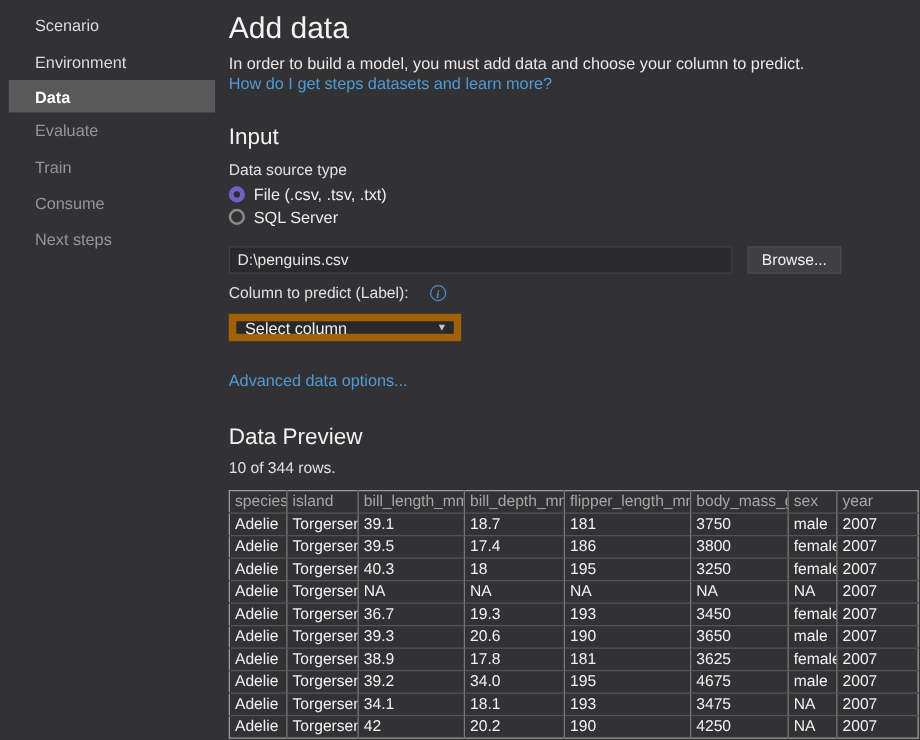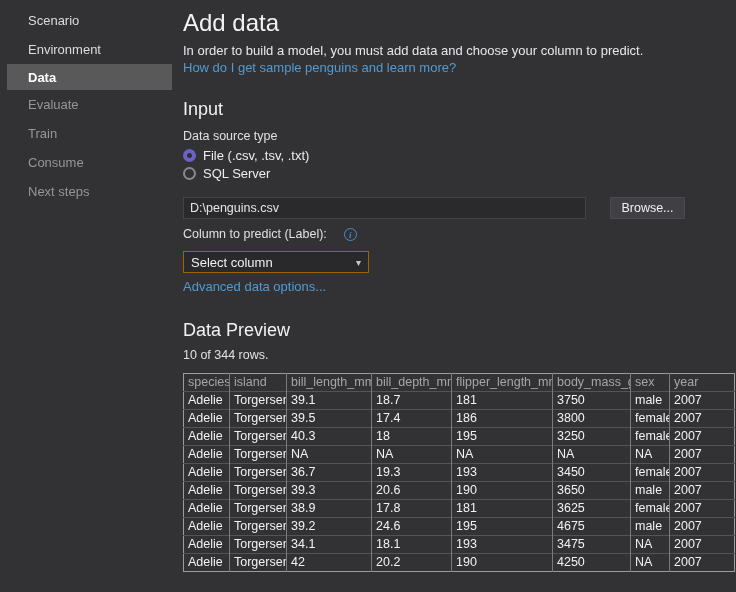--- a/index.html
+++ b/index.html
@@ -39,41 +39,41 @@
   .radio-label { font-size: 13px; color: #ededed; }
 
   .file-row { margin-top: 17px; display: flex; align-items: center; }
   .text-input {
     width: 403px; height: 22px; background: #2a2a2d;
     border: 1px solid #434346; color: #e5e5e5;
     font-family: "Liberation Sans", sans-serif; font-size: 12.5px;
     padding: 0 6px; outline: none;
   }
   .btn {
-    margin-left: 24px; width: 75px; height: 22px;
+    margin-left: 12px; width: 75px; height: 22px;
     background: #3f3f44; border: 1px solid #4a4a4f; color: #f0f0f0;
     font-family: "Liberation Sans", sans-serif; font-size: 12.5px; cursor: pointer;
   }
 
   .predict-row { margin-top: 8px; display: flex; align-items: center; gap: 17px; }
   .info-icon {
     width: 13px; height: 13px; border-radius: 50%;
     border: 1.5px solid #4e8cc8; color: #4e8cc8;
     font-size: 9px; line-height: 10px; text-align: center;
     display: inline-flex; align-items: center; justify-content: center;
     font-family: "Liberation Serif", serif; font-style: italic; font-weight: bold;
   }
   .dropdown {
     margin-top: 9px; width: 186px; height: 22px; background: #29292c;
-    border: 1px solid #a16207; display: flex; align-items: center;
+    border: 6px solid #a16207; display: flex; align-items: center;
     justify-content: space-between; padding: 0 7px; cursor: pointer;
   }
   .dropdown-value { font-size: 13px; color: #f0f0f0; }
   .caret { font-size: 10px; color: #c8c8c8; }
-  .advanced { margin-top: 6px; }
+  .advanced { margin-top: 24px; }
 
   .preview-title { margin-top: 23px; }
   .rows-info { margin-top: 6px; font-size: 12.5px; color: #e0e0e0; }
 
   table.preview {
     margin-top: 11px; border-collapse: collapse;
     border: 1px solid #9c9c9c; table-layout: fixed; width: 551px;
   }
   table.preview th, table.preview td {
     border-left: 1px solid #7a7a7a; border-top: 1px solid #545457;
@@ -96,21 +96,21 @@
       <div class="side-item disabled">Evaluate</div>
       <div class="side-item disabled">Train</div>
       <div class="side-item disabled">Consume</div>
       <div class="side-item disabled">Next steps</div>
     </div>
 
   <div class="main">
 
     <div class="page-title">Add data</div>
     <div class="page-desc">In order to build a model, you must add data and choose your column to predict.</div>
-    <a class="link">How do I get sample penguins and learn more?</a>
+    <a class="link">How do I get steps datasets and learn more?</a>
 
     <div class="section-title">Input</div>
     <div class="field-label">Data source type</div>
 
     <div class="radio-row">
       <span class="radio on"></span>
       <span class="radio-label">File (.csv, .tsv, .txt)</span>
     </div>
     <div class="radio-row">
       <span class="radio off"></span>
@@ -228,21 +228,21 @@
             <td>17.8</td>
             <td>181</td>
             <td>3625</td>
             <td>female</td>
             <td>2007</td>
           </tr>
           <tr>
             <td>Adelie</td>
             <td>Torgersen</td>
             <td>39.2</td>
-            <td>24.6</td>
+            <td>34.0</td>
             <td>195</td>
             <td>4675</td>
             <td>male</td>
             <td>2007</td>
           </tr>
           <tr>
             <td>Adelie</td>
             <td>Torgersen</td>
             <td>34.1</td>
             <td>18.1</td>

